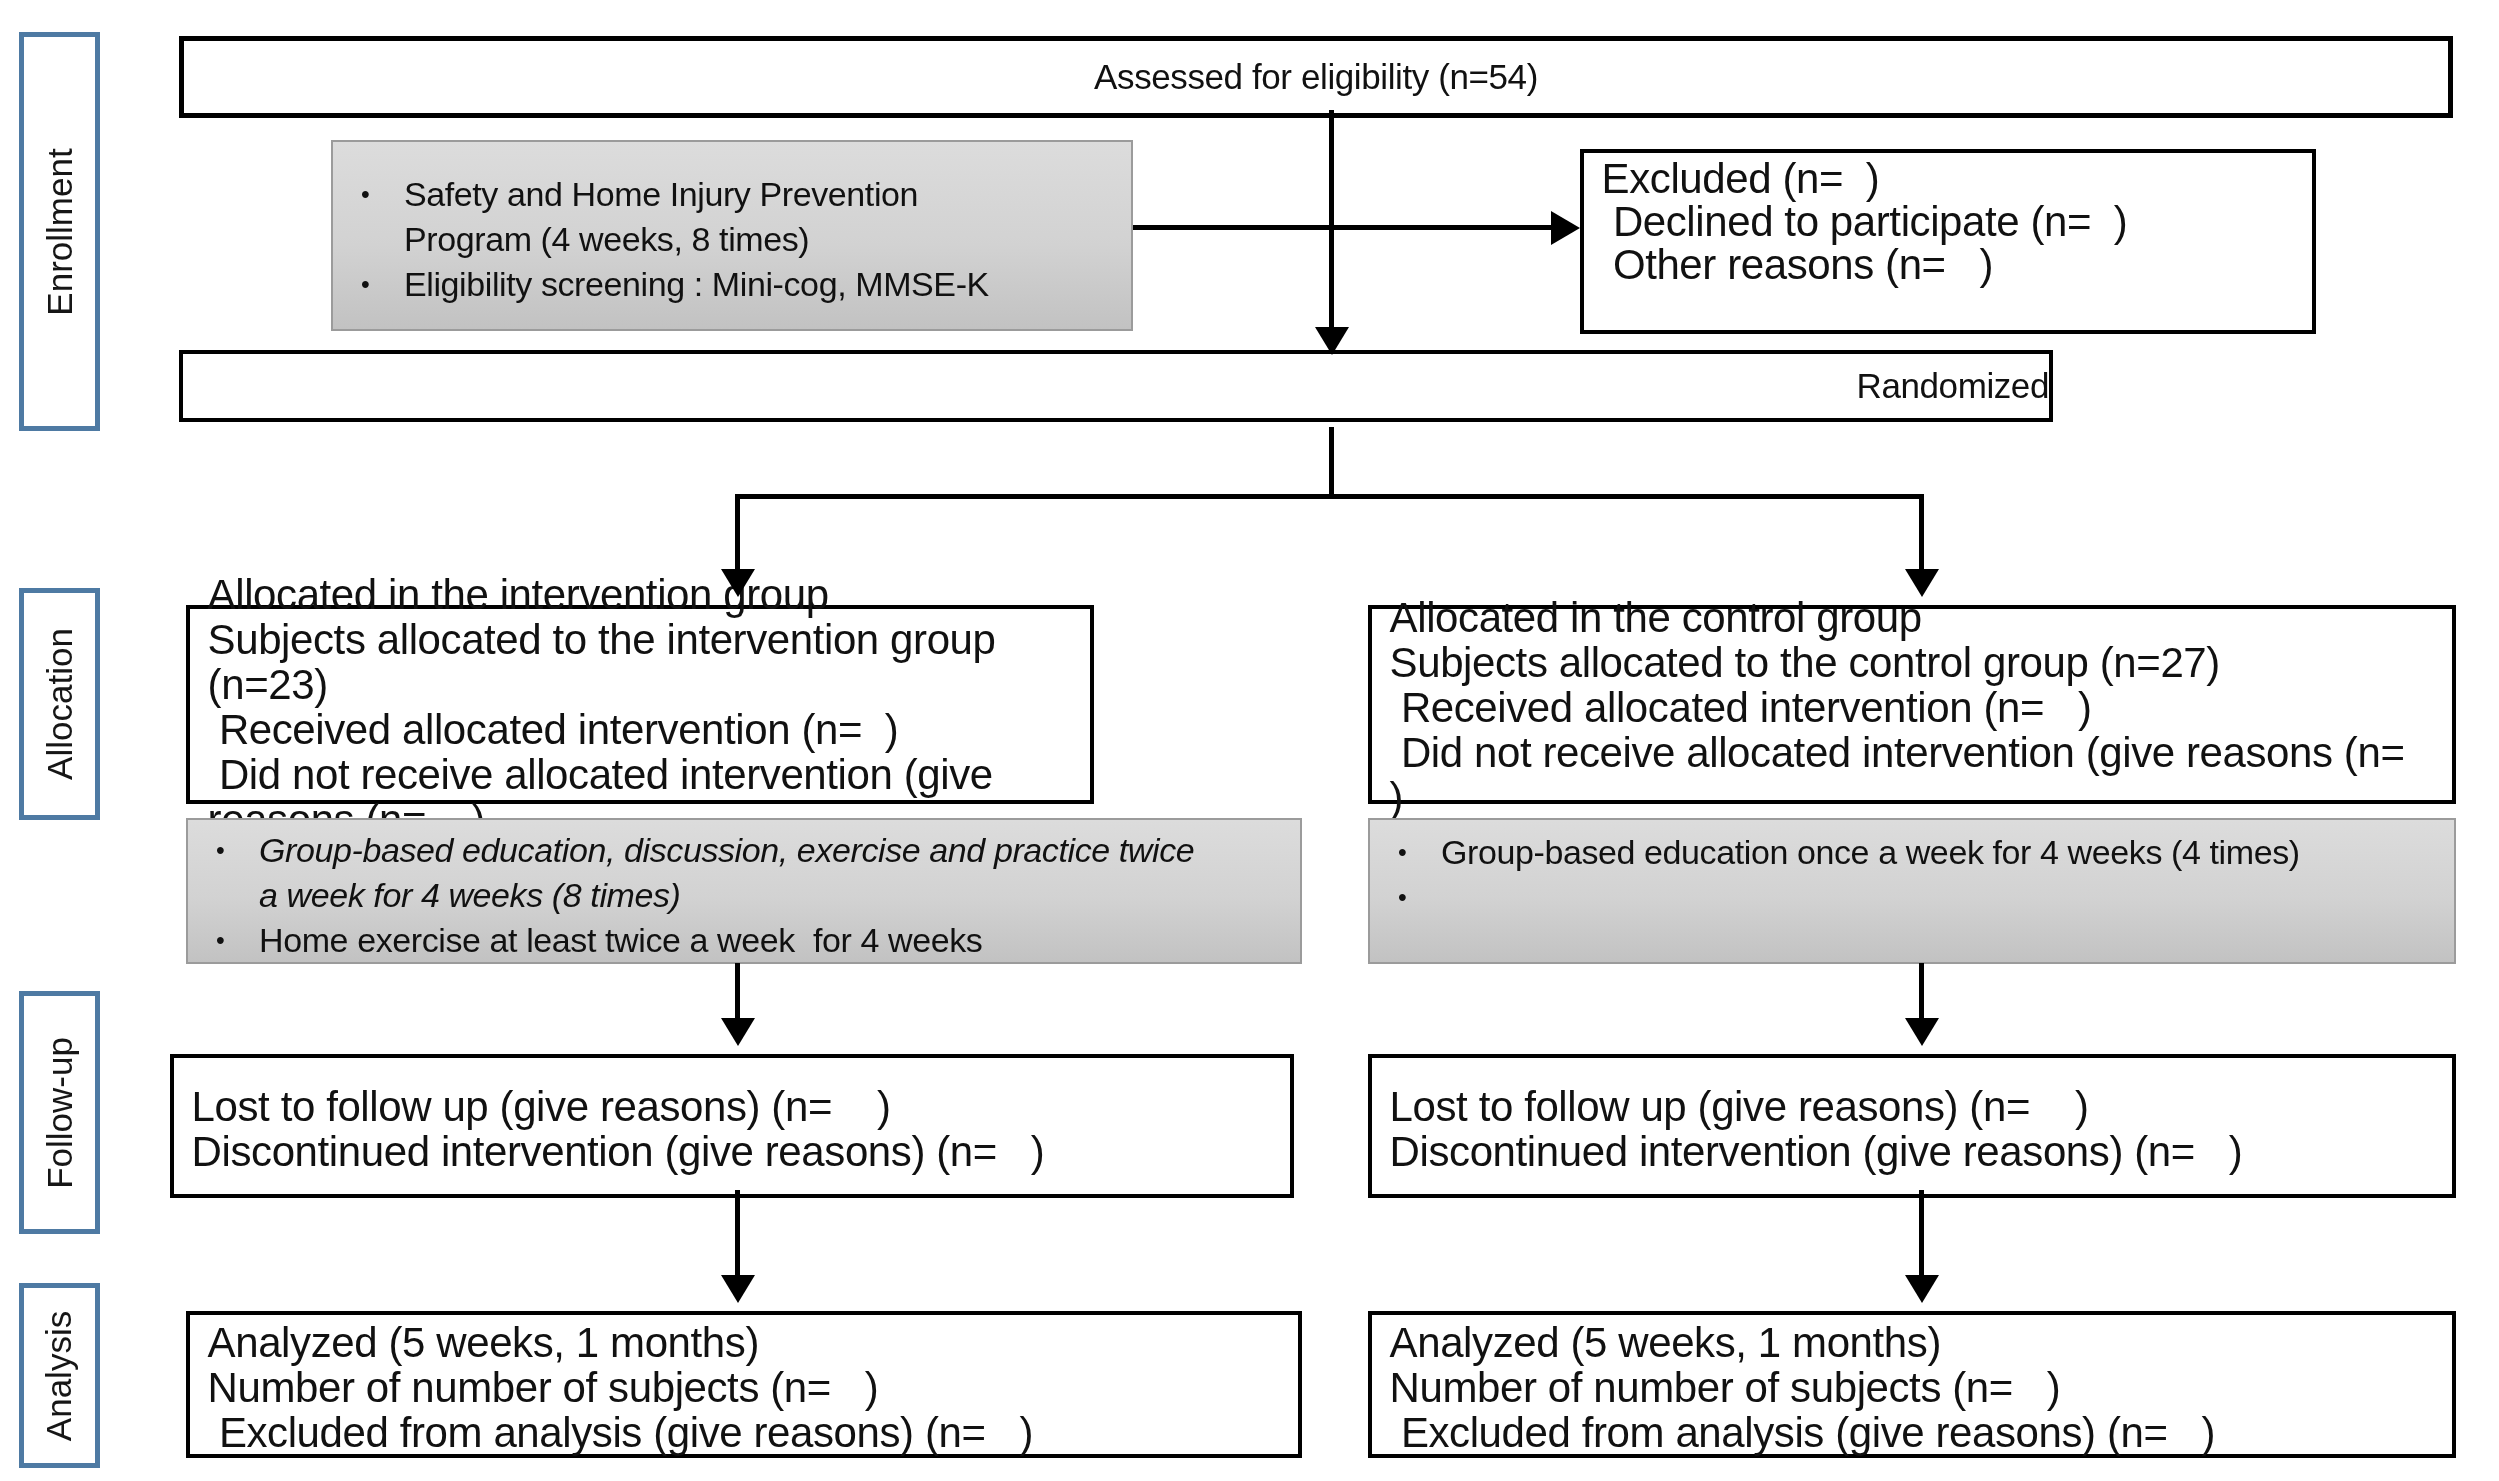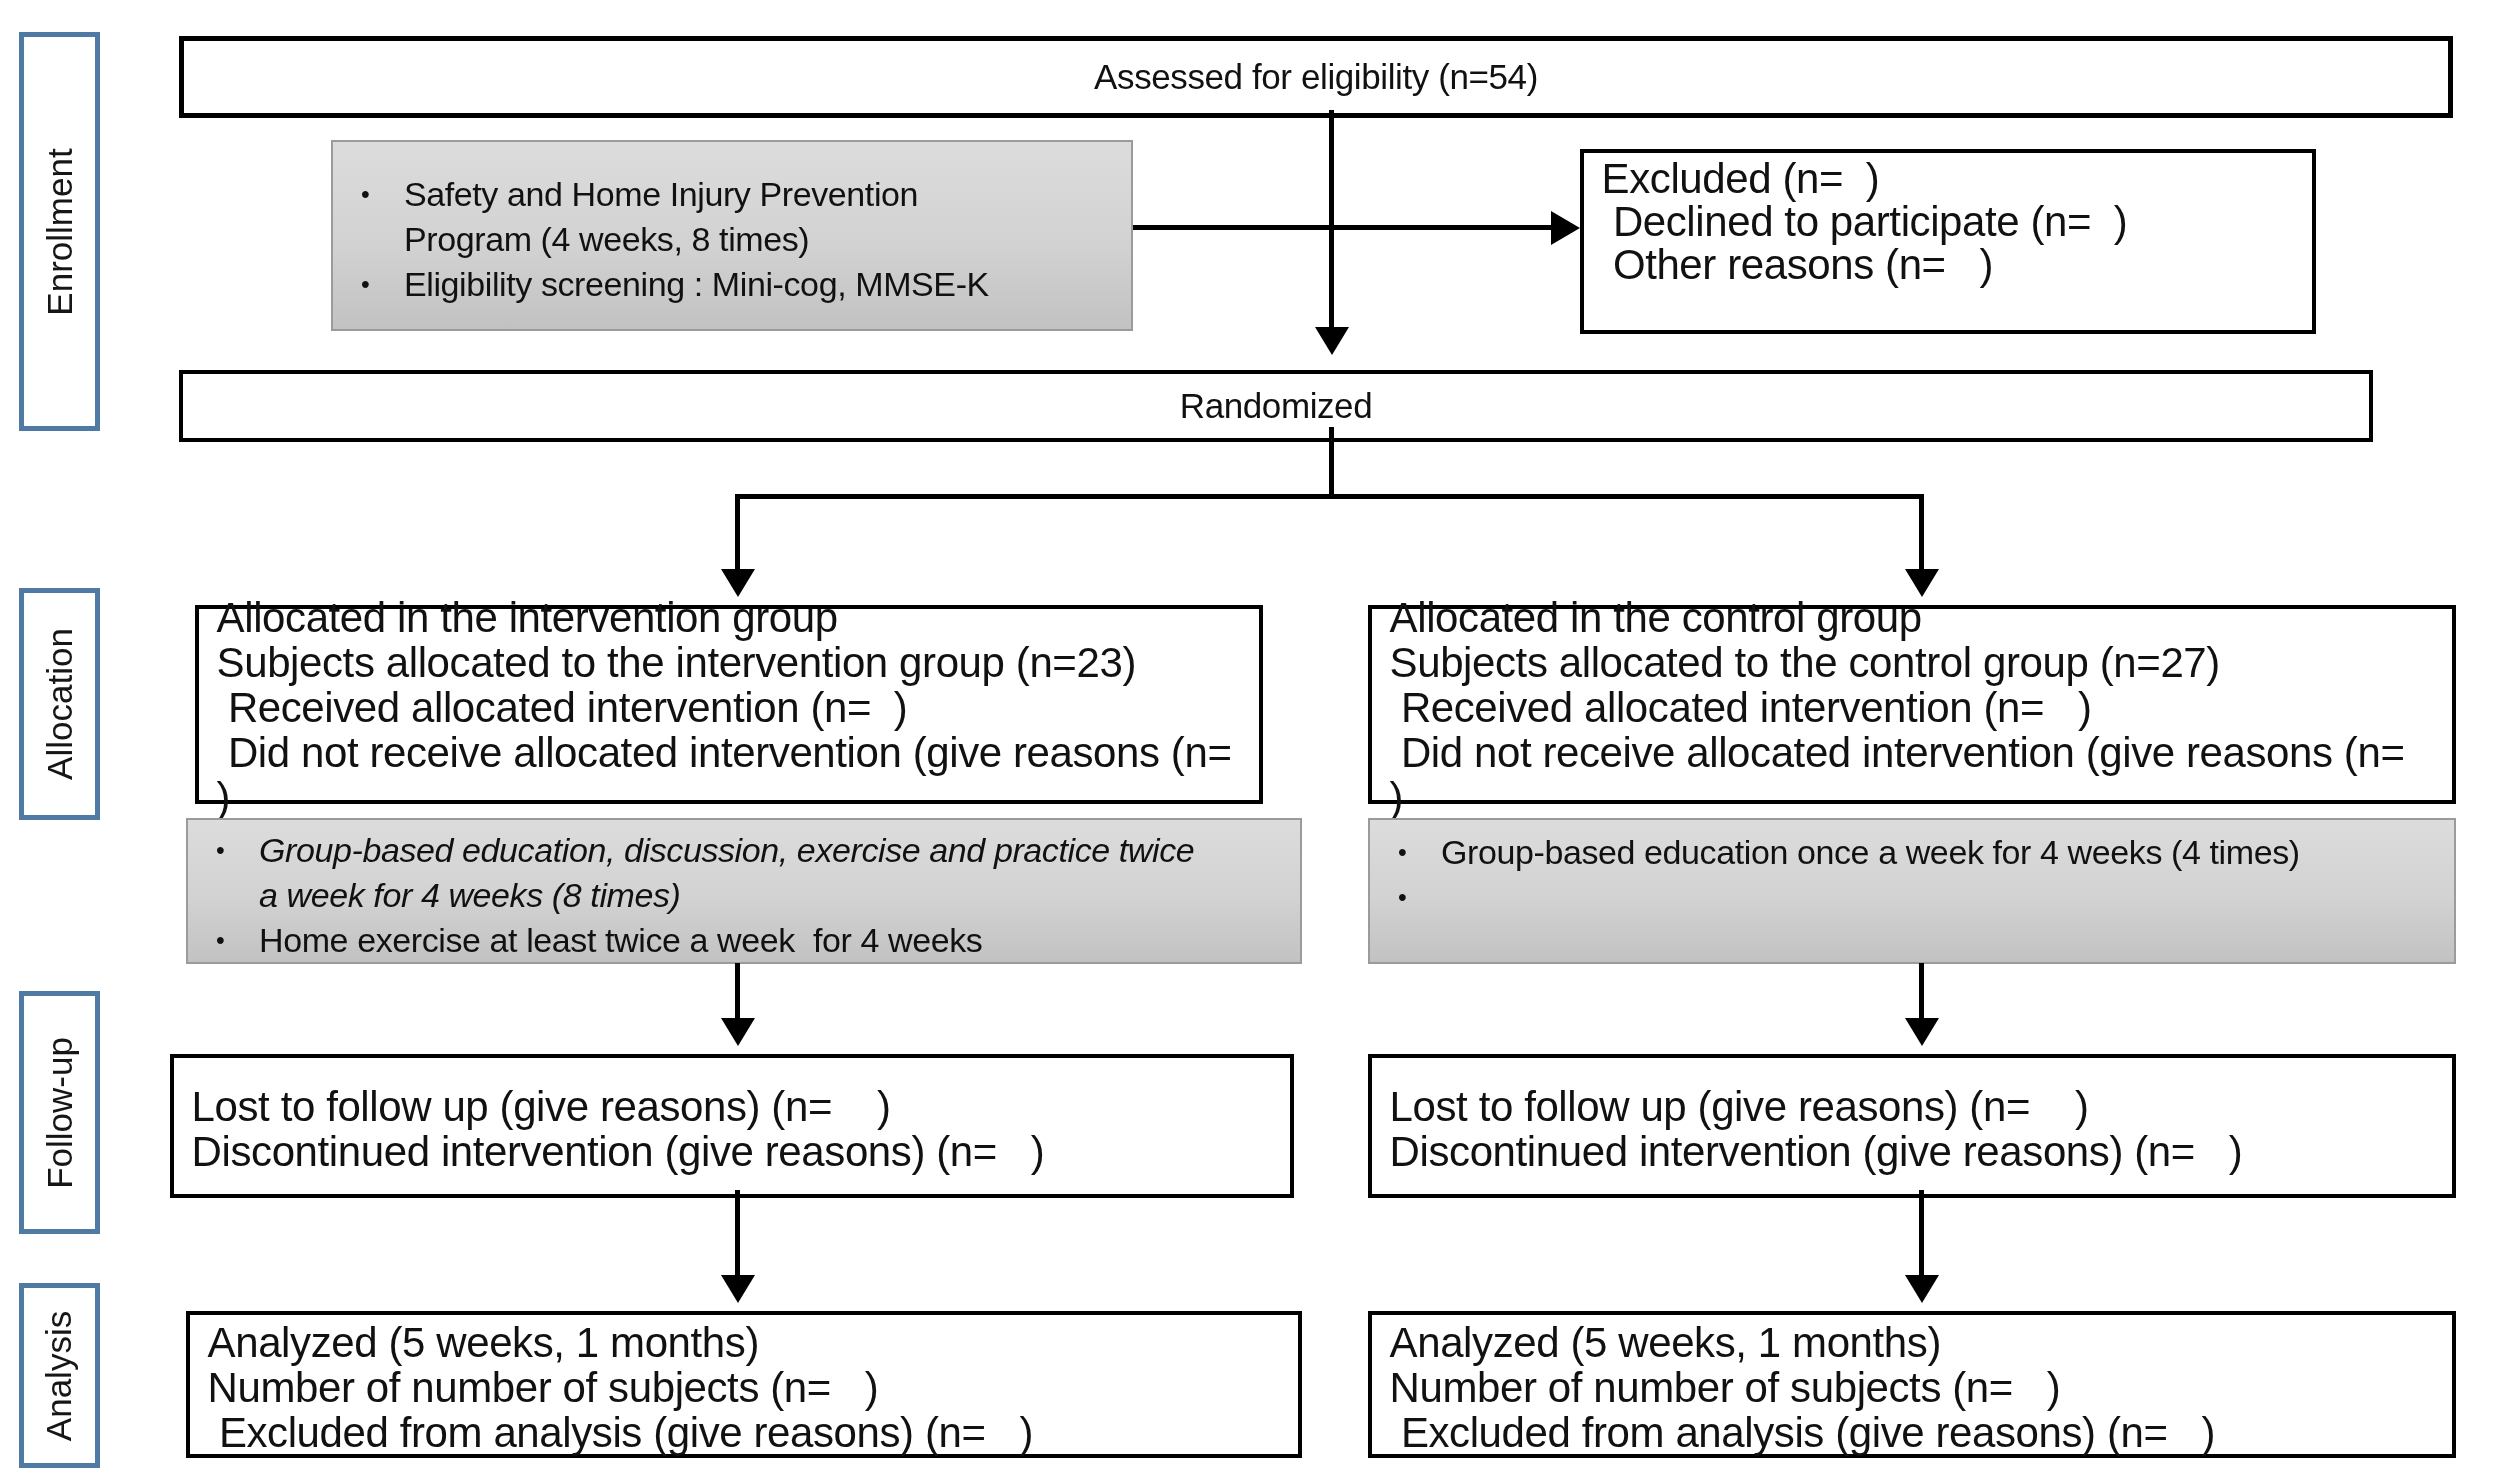--- a/index.html
+++ b/index.html
@@ -71,25 +71,25 @@
   </div>
 
   <div class="abs fbox" style="left:1580px;top:141px;width:736px;height:185px;">
     <div class="lines tight" style="justify-content:flex-start;padding-top:4.4px;">
       <div class="line">Excluded (n=  )</div>
       <div class="line"> Declined to participate (n=  )</div>
       <div class="line"> Other reasons (n=   )</div>
     </div>
   </div>
 
-  <div class="abs fbox center-box" style="left:179px;top:362px;width:2194px;height:72px;">
+  <div class="abs fbox center-box" style="left:179px;top:342px;width:1874px;height:72px;justify-content:flex-end;">
     <span>Randomized</span>
   </div>
 
-  <div class="abs fbox" style="left:195px;top:597px;width:1068px;height:199px;">
+  <div class="abs fbox" style="left:186px;top:597px;width:908px;height:199px;">
     <div class="lines">
       <div class="line">Allocated in the intervention group</div>
       <div class="line">Subjects allocated to the intervention group (n=23)</div>
       <div class="line"> Received allocated intervention (n=  )</div>
       <div class="line"> Did not receive allocated intervention (give reasons (n=    )</div>
     </div>
   </div>
   <div class="abs fbox" style="left:1368px;top:597px;width:1088px;height:199px;">
     <div class="lines">
       <div class="line">Allocated in the control group</div>

